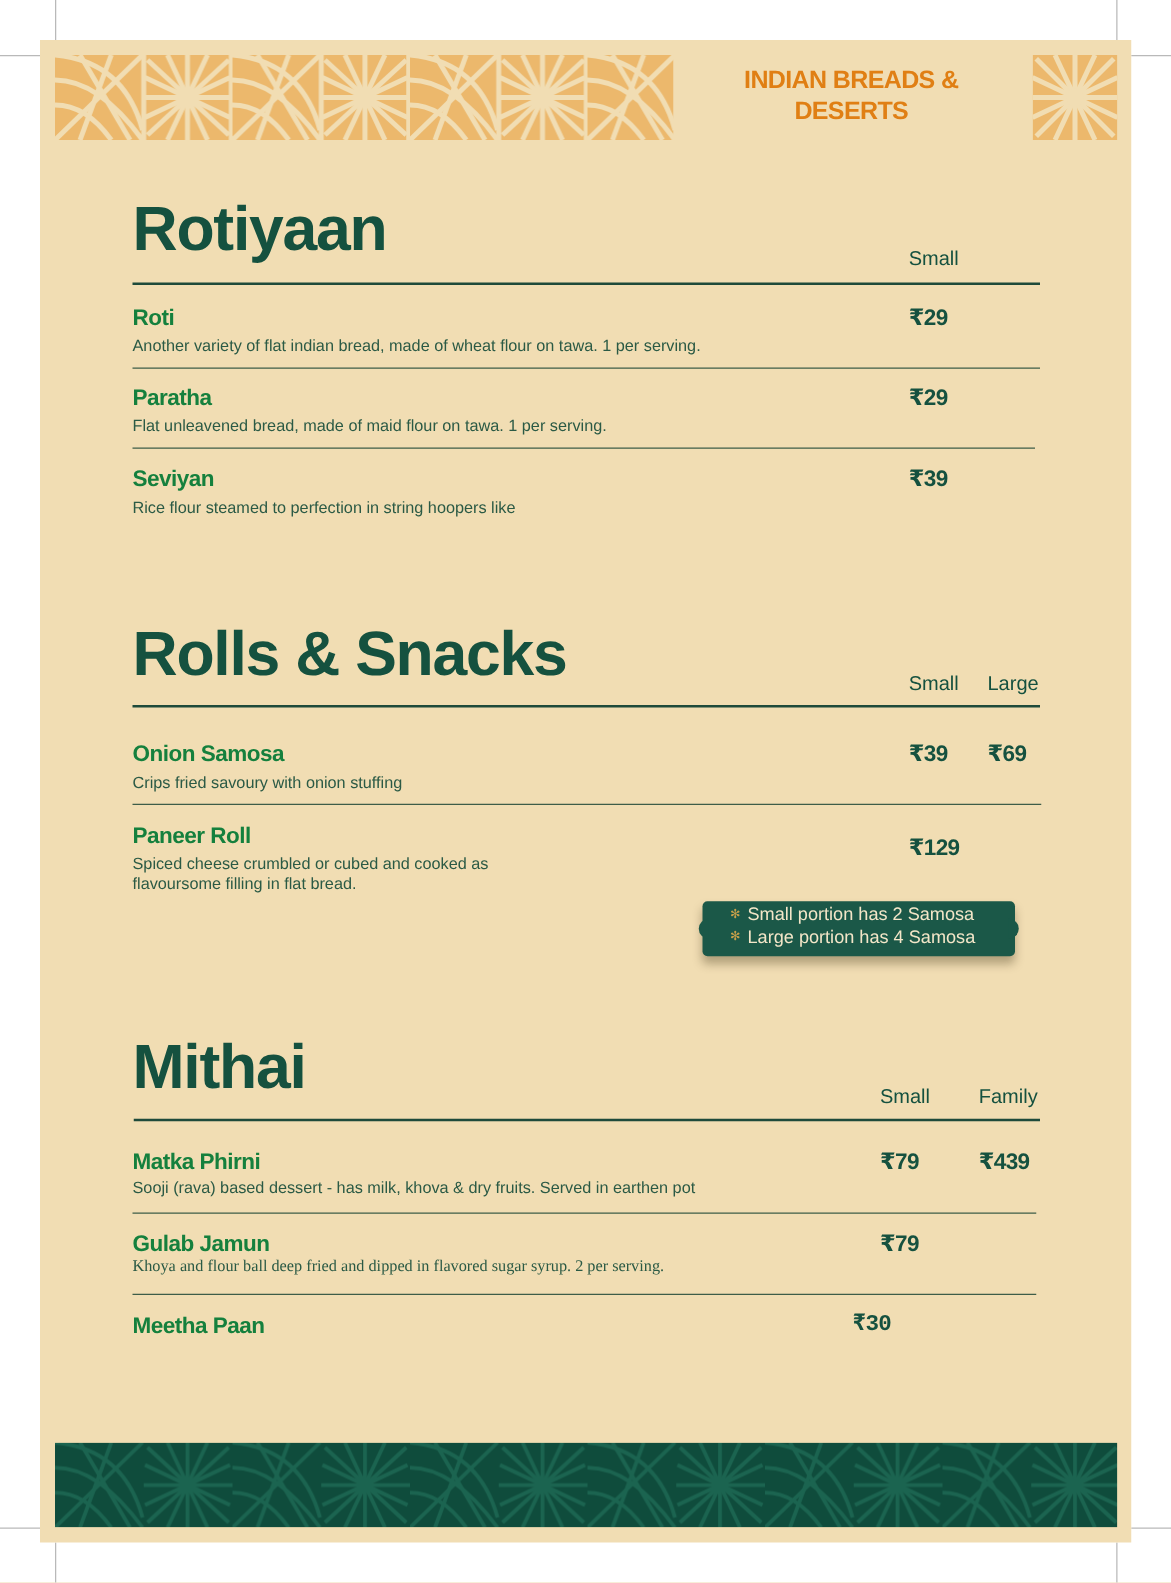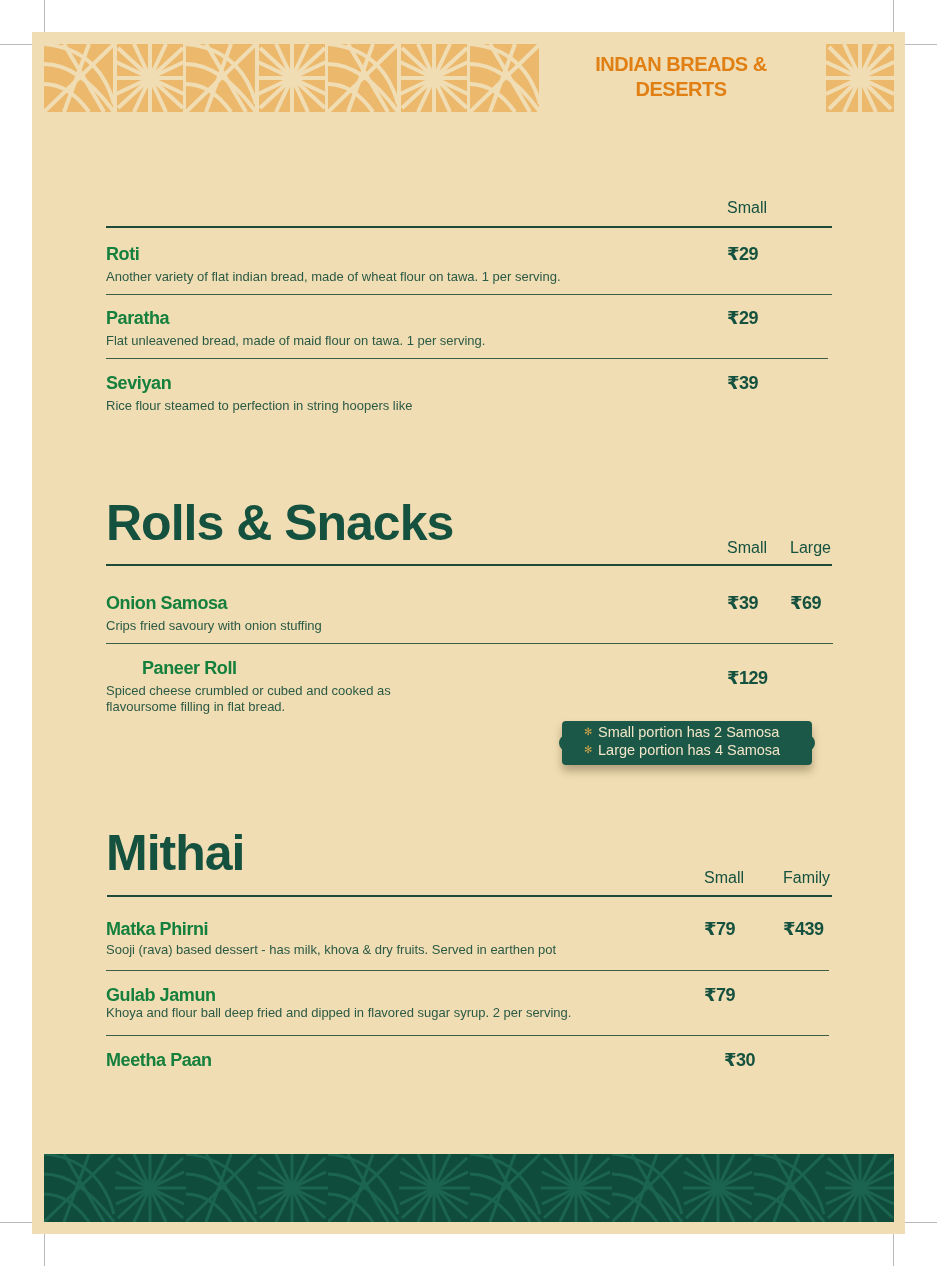--- a/index.html
+++ b/index.html
@@ -103,20 +103,21 @@
       <circle cx="34" cy="34" r="7" fill="#f1ddb3"></circle>
     </svg>
   </div>
 
   <div class="header-title">
     <div>INDIAN BREADS &amp;</div>
     <div>DESERTS</div>
   </div>
 
   <div class="section" style="top:120px;height:300px;">
+    <div class="sec-title" style="top:6px;">Rotiyaan</div>
     <div class="col-head" style="left:621px;top:48px;">Small</div>
     <div class="rule" style="top:74px;width:726px;"></div>
 
     <div class="item-name" style="top:93px;">Roti</div>
     <div class="item-desc" style="top:117px;">Another variety of flat indian bread, made of wheat flour on tawa. 1 per serving.</div>
     <div class="price" style="left:621px;top:93px;">₹29</div>
     <div class="rule thin" style="top:142px;width:726px;"></div>
 
     <div class="item-name" style="top:157px;">Paratha</div>
     <div class="item-desc" style="top:181px;">Flat unleavened bread, made of maid flour on tawa. 1 per serving.</div>
@@ -135,21 +136,21 @@
     <div class="col-head" style="left:621px;top:48px;">Small</div>
     <div class="col-head" style="left:684px;top:48px;">Large</div>
     <div class="rule" style="top:72px;width:726px;"></div>
 
     <div class="item-name" style="top:102px;">Onion Samosa</div>
     <div class="item-desc" style="top:126px;">Crips fried savoury with onion stuffing</div>
     <div class="price" style="left:621px;top:102px;">₹39</div>
     <div class="price" style="left:684px;top:102px;">₹69</div>
     <div class="rule thin" style="top:151px;width:727px;"></div>
 
-    <div class="item-name" style="top:167px;margin-left:36px;">Paneer Roll</div>
+    <div class="item-name" style="top:167px;">Paneer Roll</div>
     <div class="item-desc" style="top:191px;">
       <div>Spiced cheese crumbled or cubed and cooked as</div>
       <div>flavoursome filling in flat bread.</div>
     </div>
     <div class="price" style="left:621px;top:153px;margin-top:24px;">₹129</div>
   </div>
 
   <div class="note">
     <div class="note-row">
       <span class="bullet">✻</span>
@@ -167,26 +168,26 @@
     <div class="col-head" style="left:677px;top:48px;">Family</div>
     <div class="rule" style="top:73px;left:1px;width:725px;"></div>
 
     <div class="item-name" style="top:98px;">Matka Phirni</div>
     <div class="item-desc" style="top:120px;">Sooji (rava) based dessert - has milk, khova &amp; dry fruits. Served in earthen pot</div>
     <div class="price" style="left:598px;top:98px;">₹79</div>
     <div class="price" style="left:677px;top:98px;">₹439</div>
     <div class="rule thin" style="top:148px;width:723px;"></div>
 
     <div class="item-name" style="top:164px;">Gulab Jamun</div>
-    <div class="item-desc" style="top:183px;">Khoya and flour ball deep fried and dipped in flavored sugar syrup. 2 per serving.</div>
+    <div class="item-desc" style="top:183px;font-family:Liberation Serif, serif;">Khoya and flour ball deep fried and dipped in flavored sugar syrup. 2 per serving.</div>
     <div class="price" style="left:598px;top:164px;">₹79</div>
     <div class="rule thin" style="top:213px;width:723px;"></div>
 
     <div class="item-name" style="top:229px;">Meetha Paan</div>
-    <div class="price" style="left:618px;top:229px;">₹30</div>
+    <div class="price" style="left:576px;top:229px;font-family:Liberation Mono, monospace;">₹30</div>
   </div>
 
   <div class="band" style="left:12px;top:1122px;width:850px;height:68px;">
     <svg width="850" height="68" viewBox="0 0 850 68">
       <defs>
         <pattern id="pGreen" x="0" y="0" width="142" height="68" patternUnits="userSpaceOnUse">
           <rect width="142" height="68" fill="#0f4c3c"></rect>
           <g stroke="#1b6450" stroke-width="3" fill="none">
             <path d="M0 20 Q35 20 70 68"></path>
               <path d="M0 40 Q25 40 45 68"></path>

